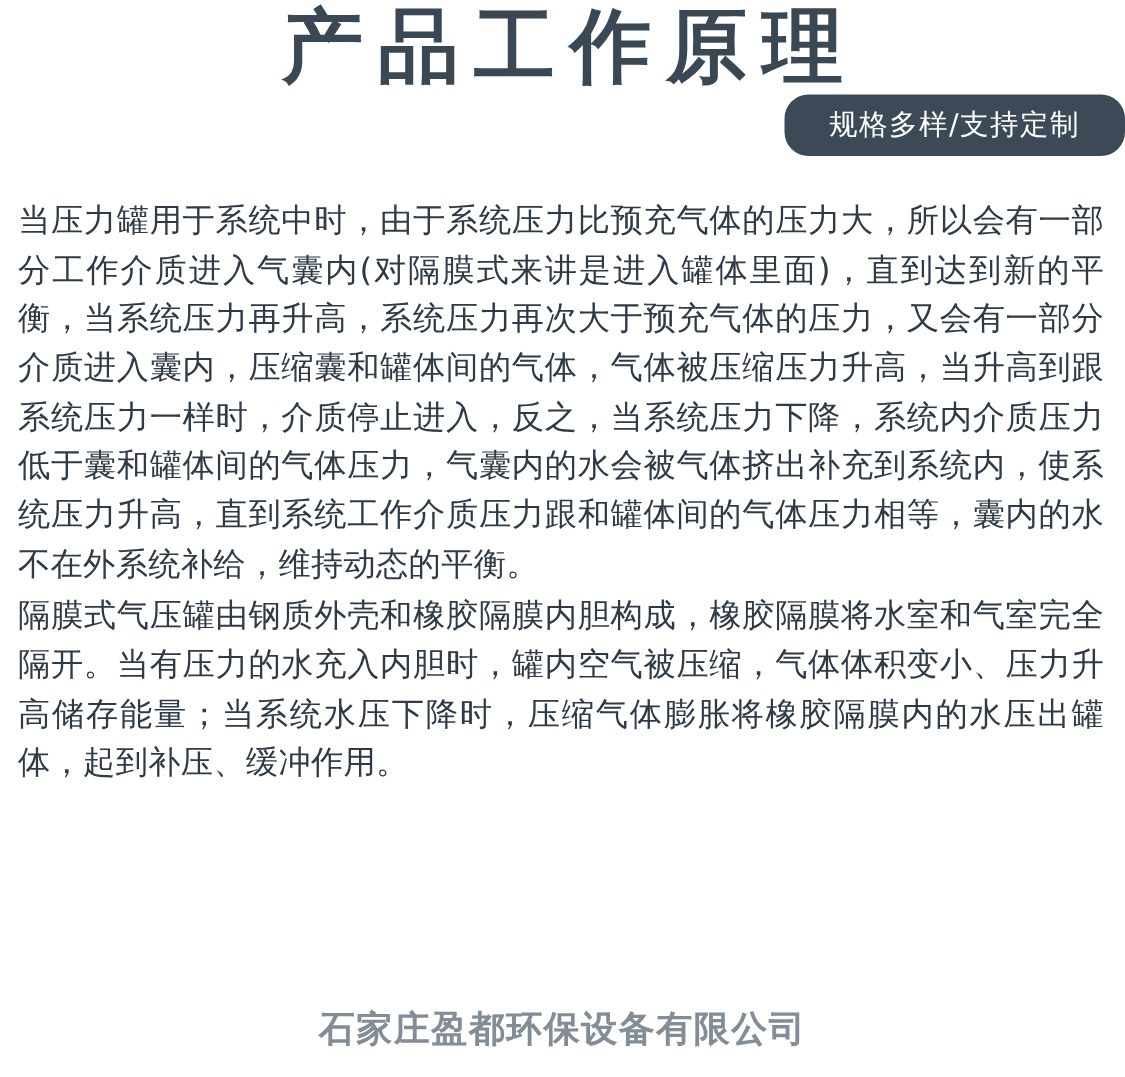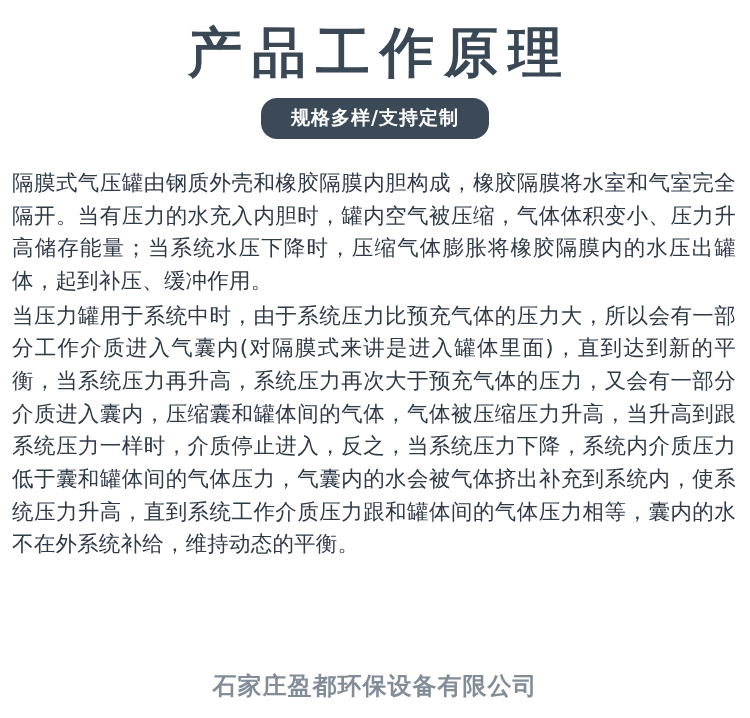--- a/index.html
+++ b/index.html
@@ -14,37 +14,35 @@
     color: #2b3440;
     overflow: hidden;
   }
   .page {
     position: relative;
     width: 750px;
     height: 718px;
     box-sizing: border-box;
   }
   .header {
-    padding-top: 22px;
     text-align: center;
   }
   .title {
     font-size: 54px;
     font-weight: 700;
     letter-spacing: 10px;
     color: #3a4754;
     line-height: 1.15;
     margin: 0;
     padding-left: 10px;
   }
   .subtitle-wrap {
-    margin-top: 14px;
+    margin-top: 1px;
     display: flex;
-    justify-content: center;
-    font-weight: bold;
+    justify-content: flex-end;
   }
   .subtitle {
     display: inline-block;
     background: #3c4a58;
     color: #ffffff;
     font-size: 19px;
     letter-spacing: 1px;
     padding: 7px 30px 8px 30px;
     border-radius: 16px;
     white-space: nowrap;
@@ -82,19 +80,19 @@
 <div class="page">
 
   <div class="header">
     <h1 class="title">产品工作原理</h1>
     <div class="subtitle-wrap">
       <span class="subtitle">规格多样/支持定制</span>
     </div>
   </div>
 
   <div class="body-text">
+    <p class="para">当压力罐用于系统中时，由于系统压力比预充气体的压力大，所以会有一部分工作介质进入气囊内(对隔膜式来讲是进入罐体里面)，直到达到新的平衡，当系统压力再升高，系统压力再次大于预充气体的压力，又会有一部分介质进入囊内，压缩囊和罐体间的气体，气体被压缩压力升高，当升高到跟系统压力一样时，介质停止进入，反之，当系统压力下降，系统内介质压力低于囊和罐体间的气体压力，气囊内的水会被气体挤出补充到系统内，使系统压力升高，直到系统工作介质压力跟和罐体间的气体压力相等，囊内的水不在外系统补给，维持动态的平衡。</p>
     <p class="para">隔膜式气压罐由钢质外壳和橡胶隔膜内胆构成，橡胶隔膜将水室和气室完全隔开。当有压力的水充入内胆时，罐内空气被压缩，气体体积变小、压力升高储存能量；当系统水压下降时，压缩气体膨胀将橡胶隔膜内的水压出罐体，起到补压、缓冲作用。</p>
-    <p class="para">当压力罐用于系统中时，由于系统压力比预充气体的压力大，所以会有一部分工作介质进入气囊内(对隔膜式来讲是进入罐体里面)，直到达到新的平衡，当系统压力再升高，系统压力再次大于预充气体的压力，又会有一部分介质进入囊内，压缩囊和罐体间的气体，气体被压缩压力升高，当升高到跟系统压力一样时，介质停止进入，反之，当系统压力下降，系统内介质压力低于囊和罐体间的气体压力，气囊内的水会被气体挤出补充到系统内，使系统压力升高，直到系统工作介质压力跟和罐体间的气体压力相等，囊内的水不在外系统补给，维持动态的平衡。</p>
   </div>
 
   <div class="footer">石家庄盈都环保设备有限公司</div>
 
 </div>
 
 </body></html>

